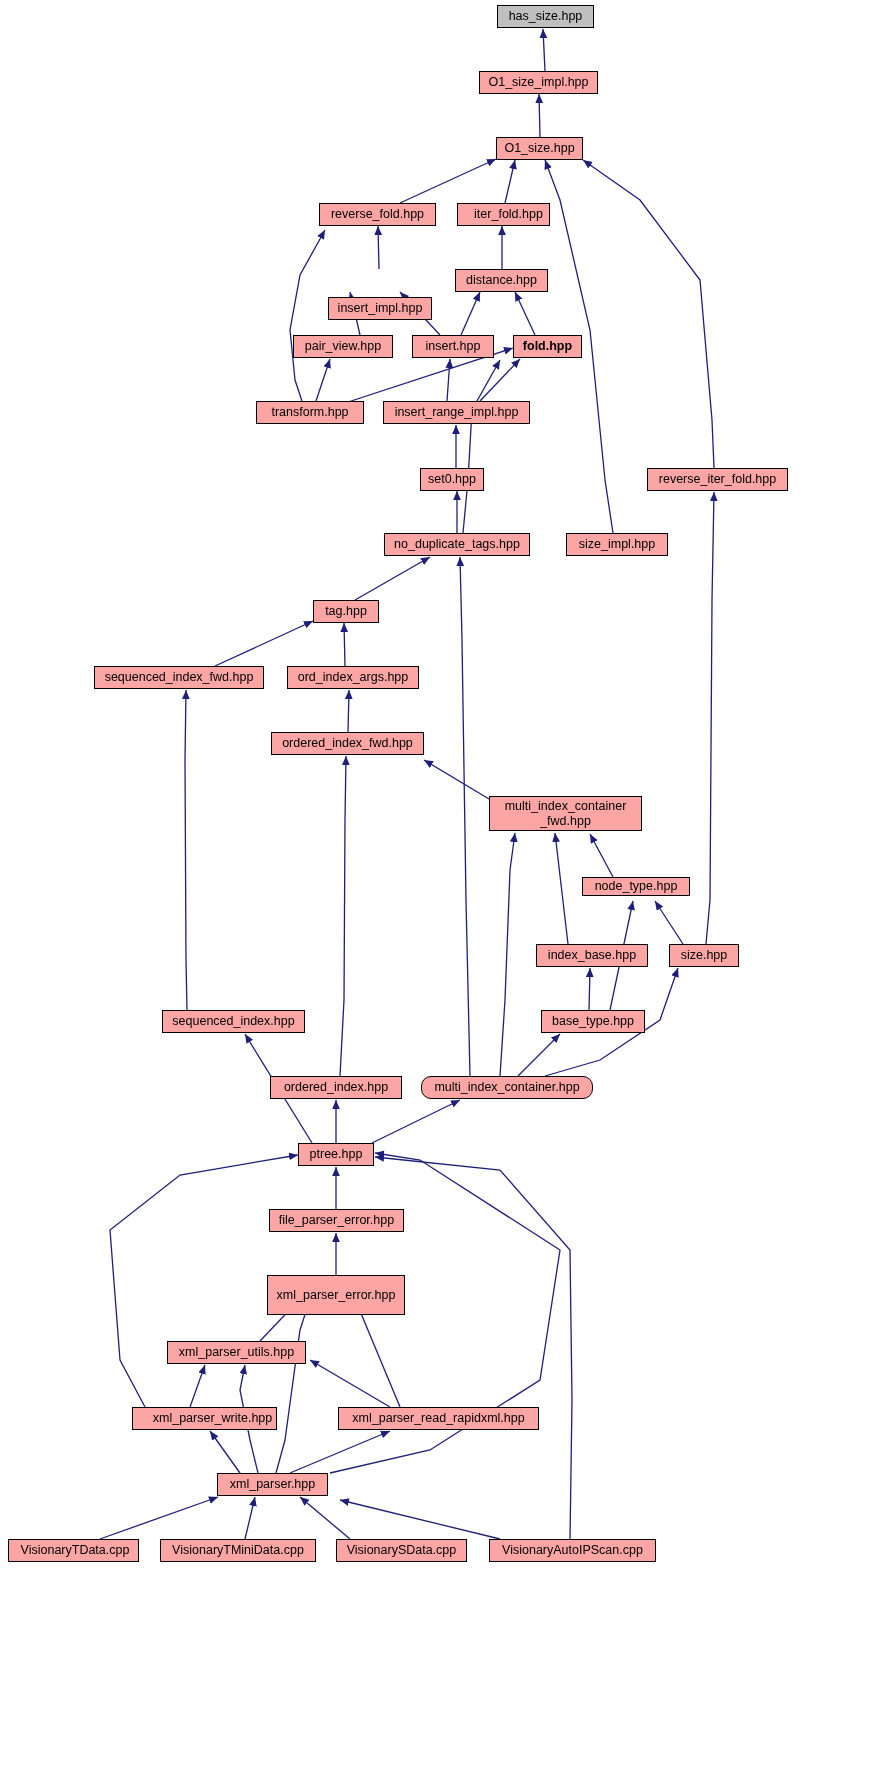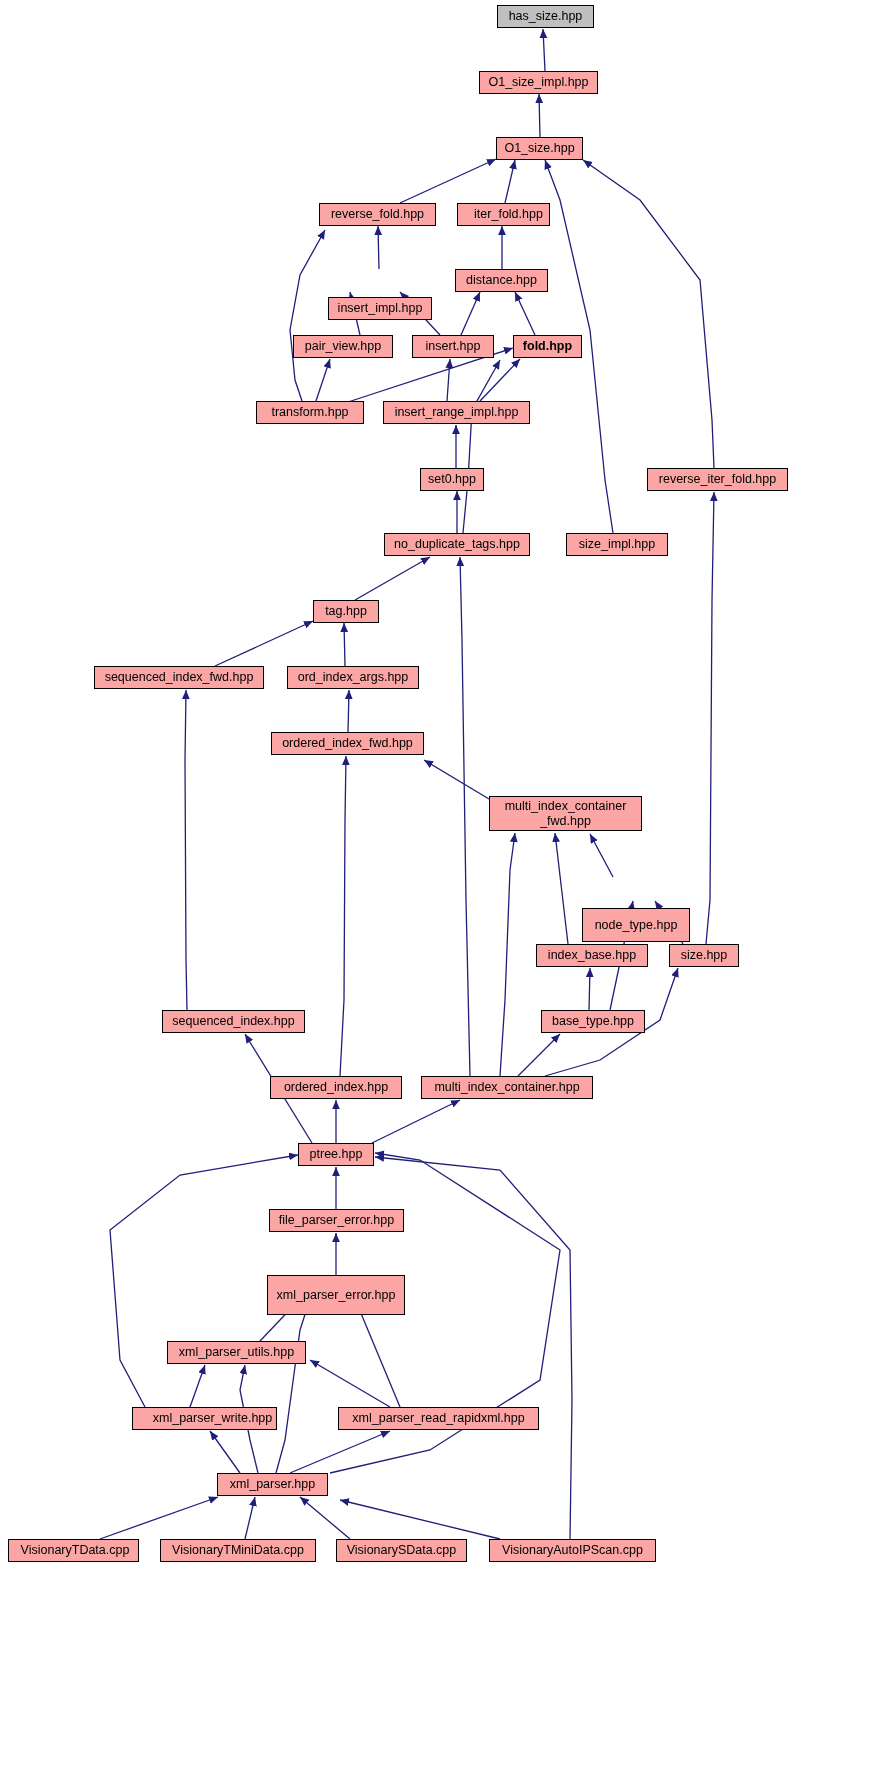--- a/index.html
+++ b/index.html
@@ -128,27 +128,27 @@
     <div class="node" style="left: 420px; top: 468px; width: 64px; height: 23px;">set0.hpp</div>
     <div class="node" style="left: 647px; top: 468px; width: 141px; height: 23px;">reverse_iter_fold.hpp</div>
     <div class="node" style="left: 384px; top: 533px; width: 146px; height: 23px;">no_duplicate_tags.hpp</div>
     <div class="node" style="left: 566px; top: 533px; width: 102px; height: 23px;">size_impl.hpp</div>
     <div class="node" style="left: 313px; top: 600px; width: 66px; height: 23px;">tag.hpp</div>
     <div class="node" style="left: 94px; top: 666px; width: 170px; height: 23px;">sequenced_index_fwd.hpp</div>
     <div class="node" style="left: 287px; top: 666px; width: 132px; height: 23px;">ord_index_args.hpp</div>
     <div class="node" style="left: 271px; top: 732px; width: 153px; height: 23px;">ordered_index_fwd.hpp</div>
     <div class="node" style="left: 489px; top: 796px; width: 153px; height: 35px;">multi_index_container
 _fwd.hpp</div>
-    <div class="node" style="left: 582px; top: 908px; width: 108px; height: 34px;">node_type.hpp</div>
+    <div class="node" style="left: 582px; top: 877px; width: 108px; height: 19px;">node_type.hpp</div>
     <div class="node" style="left: 536px; top: 944px; width: 112px; height: 23px;">index_base.hpp</div>
     <div class="node" style="left: 669px; top: 944px; width: 70px; height: 23px;">size.hpp</div>
     <div class="node" style="left: 541px; top: 1010px; width: 104px; height: 23px;">base_type.hpp</div>
     <div class="node" style="left: 162px; top: 1010px; width: 143px; height: 23px;">sequenced_index.hpp</div>
     <div class="node" style="left: 270px; top: 1076px; width: 132px; height: 23px;">ordered_index.hpp</div>
-    <div class="node" style="left: 421px; top: 1076px; width: 172px; height: 23px;">multi_index_container.hpp</div>
+    <div class="node" style="left: 421px; top: 1076px; width: 172px; height: 23px; border-radius: 10px;">multi_index_container.hpp</div>
     <div class="node" style="left: 298px; top: 1143px; width: 76px; height: 23px;">ptree.hpp</div>
     <div class="node" style="left: 269px; top: 1209px; width: 135px; height: 23px;">file_parser_error.hpp</div>
     <div class="node" style="left: 267px; top: 1275px; width: 138px; height: 40px;">xml_parser_error.hpp</div>
     <div class="node" style="left: 167px; top: 1341px; width: 139px; height: 23px;">xml_parser_utils.hpp</div>
     <div class="node" style="left: 132px; top: 1407px; width: 145px; height: 23px; padding-left: 20px;">xml_parser_write.hpp</div>
     <div class="node" style="left: 338px; top: 1407px; width: 201px; height: 23px;">xml_parser_read_rapidxml.hpp</div>
     <div class="node" style="left: 217px; top: 1473px; width: 111px; height: 23px;">xml_parser.hpp</div>
     <div class="node" style="left: 8px; top: 1539px; width: 131px; height: 23px; padding-left: 7px;">VisionaryTData.cpp</div>
     <div class="node" style="left: 160px; top: 1539px; width: 156px; height: 23px;">VisionaryTMiniData.cpp</div>
     <div class="node" style="left: 336px; top: 1539px; width: 131px; height: 23px;">VisionarySData.cpp</div>

